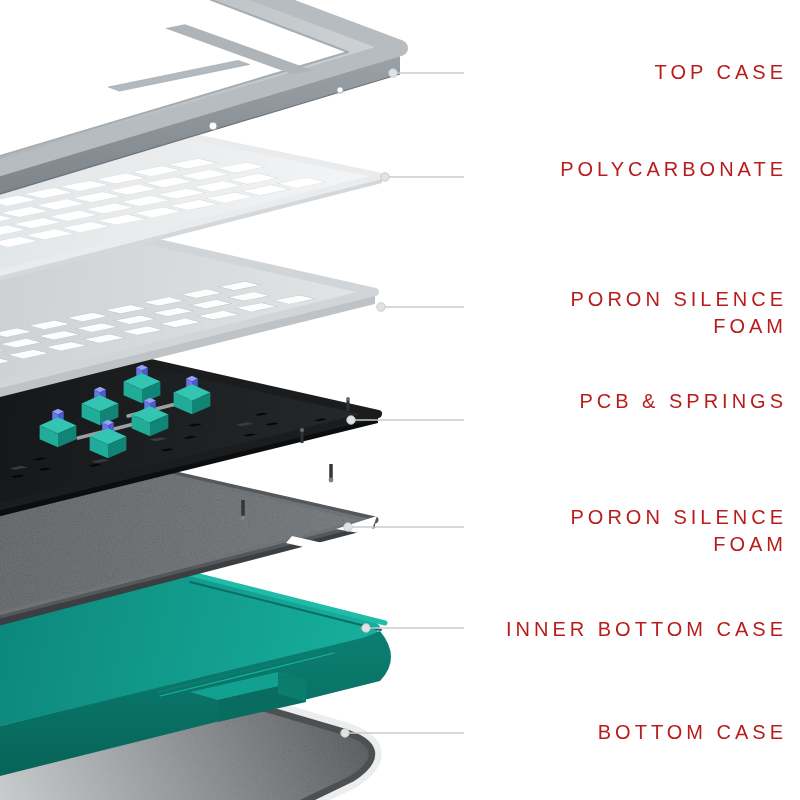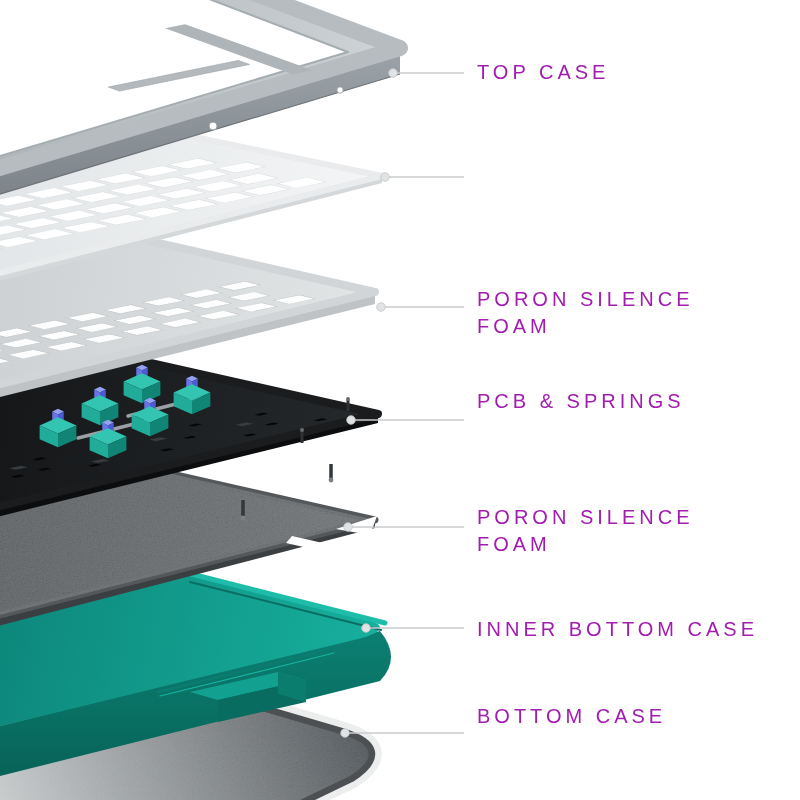--- a/index.html
+++ b/index.html
@@ -1,20 +1,20 @@
 <!DOCTYPE html>
 <html><head>
 <meta charset="utf-8">
 <style>
   html,body{margin:0;padding:0;background:#ffffff;}
   .stage{position:relative;width:800px;height:800px;background:#ffffff;overflow:hidden;
          font-family:"Liberation Sans", sans-serif;}
   .stage svg{position:absolute;left:0;top:0;}
-  .label{position:absolute;left:477px;width:310px;color:#a21caf;font-size:20px;
-         line-height:27px;letter-spacing:4px;font-weight:400;}
+  .label{position:absolute;left:477px;width:310px;color:#b91c1c;font-size:20px;
+         line-height:27px;letter-spacing:4px;font-weight:400;text-align:right;}
   .label-line:empty{display:none;}
 </style>
 </head>
 <body>
 
 <div class="stage">
 
 <svg width="800" height="800" viewBox="0 0 800 800">
   <defs>
     <linearGradient id="gTop" x1="400" y1="40" x2="-40" y2="-80" gradientUnits="userSpaceOnUse">
@@ -252,36 +252,37 @@
     <circle cx="345" cy="733" r="4.3"></circle>
   </g>
 </svg>
 
 <div>
   <div class="label" style="top:59px">
     <div class="label-line">TOP CASE</div>
 
   </div>
   <div class="label" style="top:156px">
+    <div class="label-line">POLYCARBONATE</div>
   </div>
   <div class="label" style="top:286px">
     <div class="label-line">PORON SILENCE</div>
     <div class="label-line">FOAM</div>
   </div>
   <div class="label" style="top:388px">
     <div class="label-line">PCB &amp; SPRINGS</div>
 
   </div>
   <div class="label" style="top:504px">
     <div class="label-line">PORON SILENCE</div>
     <div class="label-line">FOAM</div>
   </div>
   <div class="label" style="top:616px">
     <div class="label-line">INNER BOTTOM CASE</div>
 
   </div>
-  <div class="label" style="top:703px">
+  <div class="label" style="top:719px">
     <div class="label-line">BOTTOM CASE</div>
 
   </div>
 </div>
 
 </div>
 
 </body></html>

